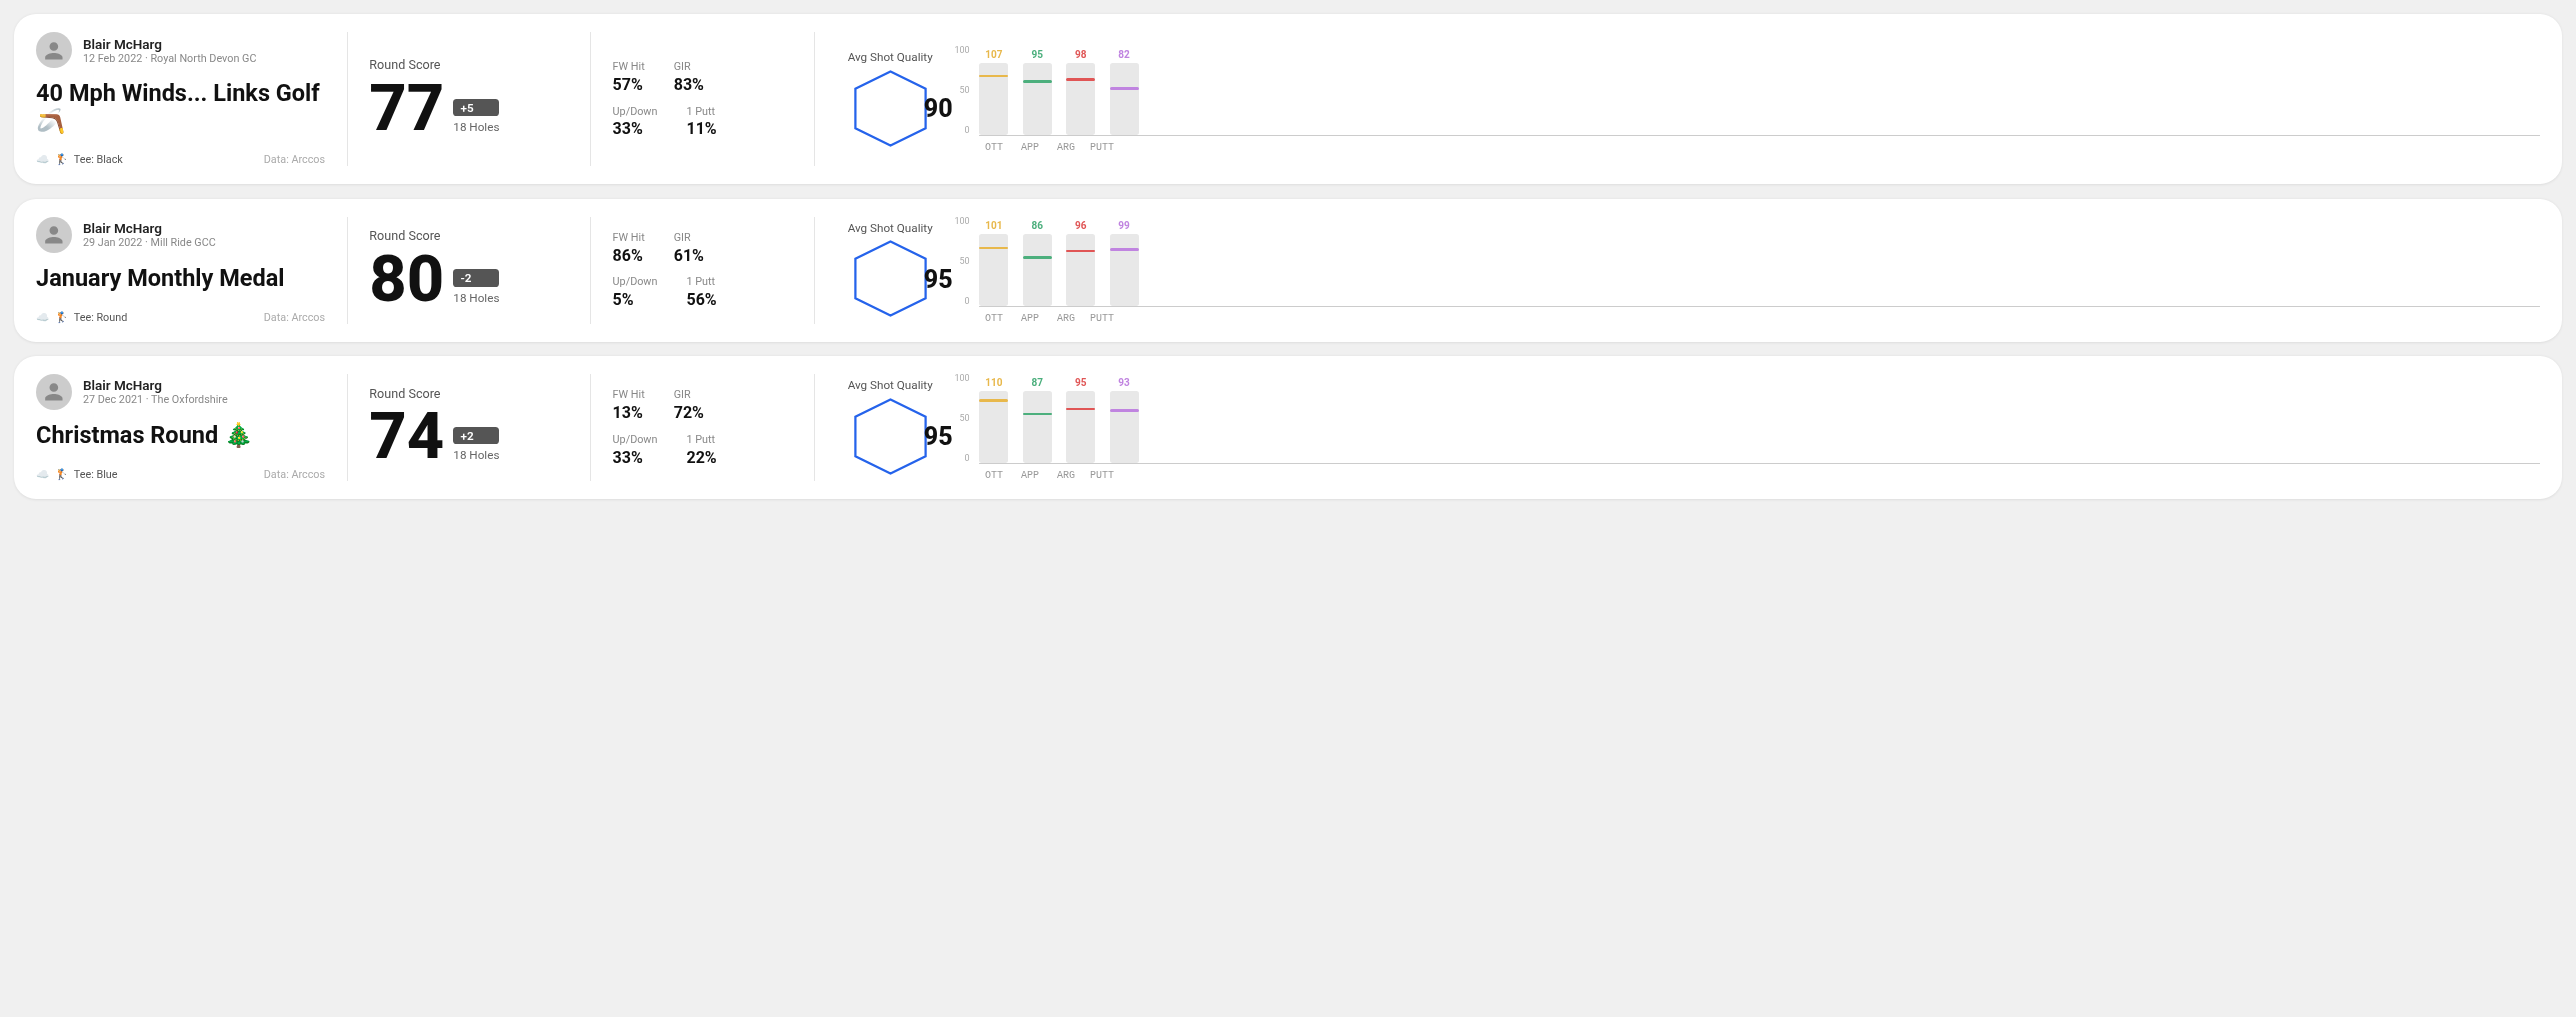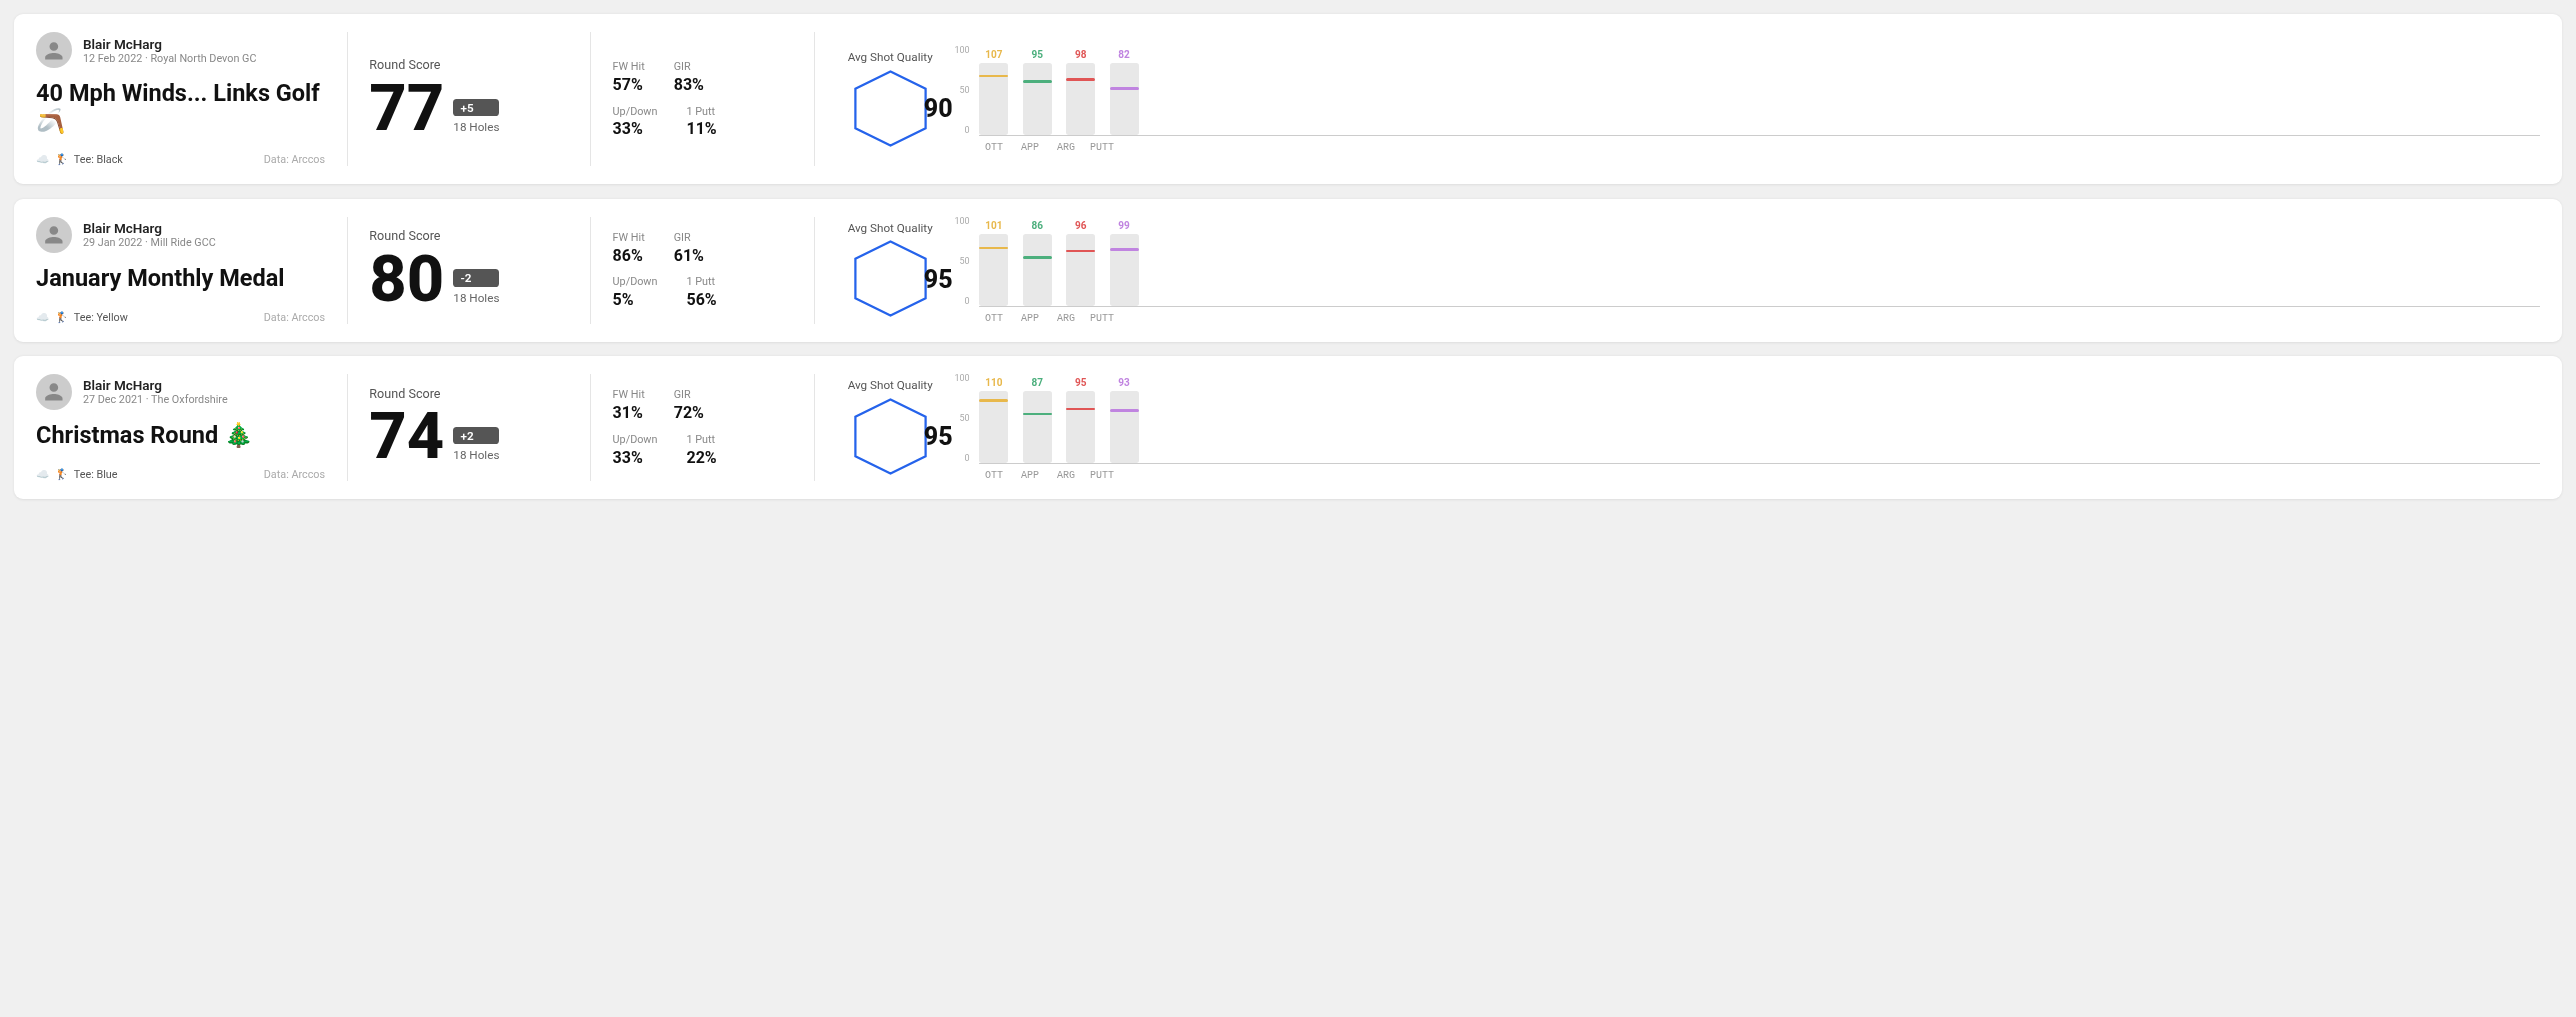--- a/index.html
+++ b/index.html
@@ -5,21 +5,21 @@
     * { box-sizing: border-box; margin: 0; padding: 0; }
     body {
       font-family: -apple-system, BlinkMacSystemFont, 'Segoe UI', Roboto, sans-serif;
       background: #f0f0f0;
       padding: 14.4px;
       min-width: 1263px;
     }
 
     .card {
       background: #fff;
-      border-radius: 9px;
+      border-radius: 22px;
       margin-bottom: 14.4px;
       padding: 18px 21.7px;
       display: flex;
       align-items: stretch;
       box-shadow: 0 0.9px 2.7px rgba(0,0,0,0.08);
     }
 
     .card-left {
       width: 289px;
       min-width: 289px;
@@ -421,21 +421,21 @@
           <div class="user-info">
             <div class="name">Blair McHarg</div>
             <div class="meta">29 Jan 2022 · Mill Ride GCC</div>
           </div>
         </div>
         <div class="round-title">January Monthly Medal</div>
         <div class="card-bottom">
           <div class="tee-row">
             <span>☁️</span>
             <span>🏌️</span>
-            <span>Tee: Yellow</span>
+            <span>Tee: Round</span>
           </div>
           <div class="data-source">Data: Arccos</div>
         </div>
       </div>
       <div class="divider"></div>
       <div class="score-section">
         <div class="score-label">Round Score</div>
         <div class="score-row">
           <div class="score-number">80</div>
           <div class="score-badge-col">
@@ -551,21 +551,21 @@
             <span class="score-badge badge-over">+2</span>
             <span class="holes-label">18 Holes</span>
           </div>
         </div>
       </div>
       <div class="divider"></div>
       <div class="stats-section">
         <div class="stat-row">
           <div class="stat-item">
             <div class="stat-name">FW Hit</div>
-            <div class="stat-val">31%</div>
+            <div class="stat-val">13%</div>
           </div>
           <div class="stat-item">
             <div class="stat-name">GIR</div>
             <div class="stat-val">72%</div>
           </div>
         </div>
         <div class="stat-row">
           <div class="stat-item">
             <div class="stat-name">Up/Down</div>
             <div class="stat-val">33%</div>

